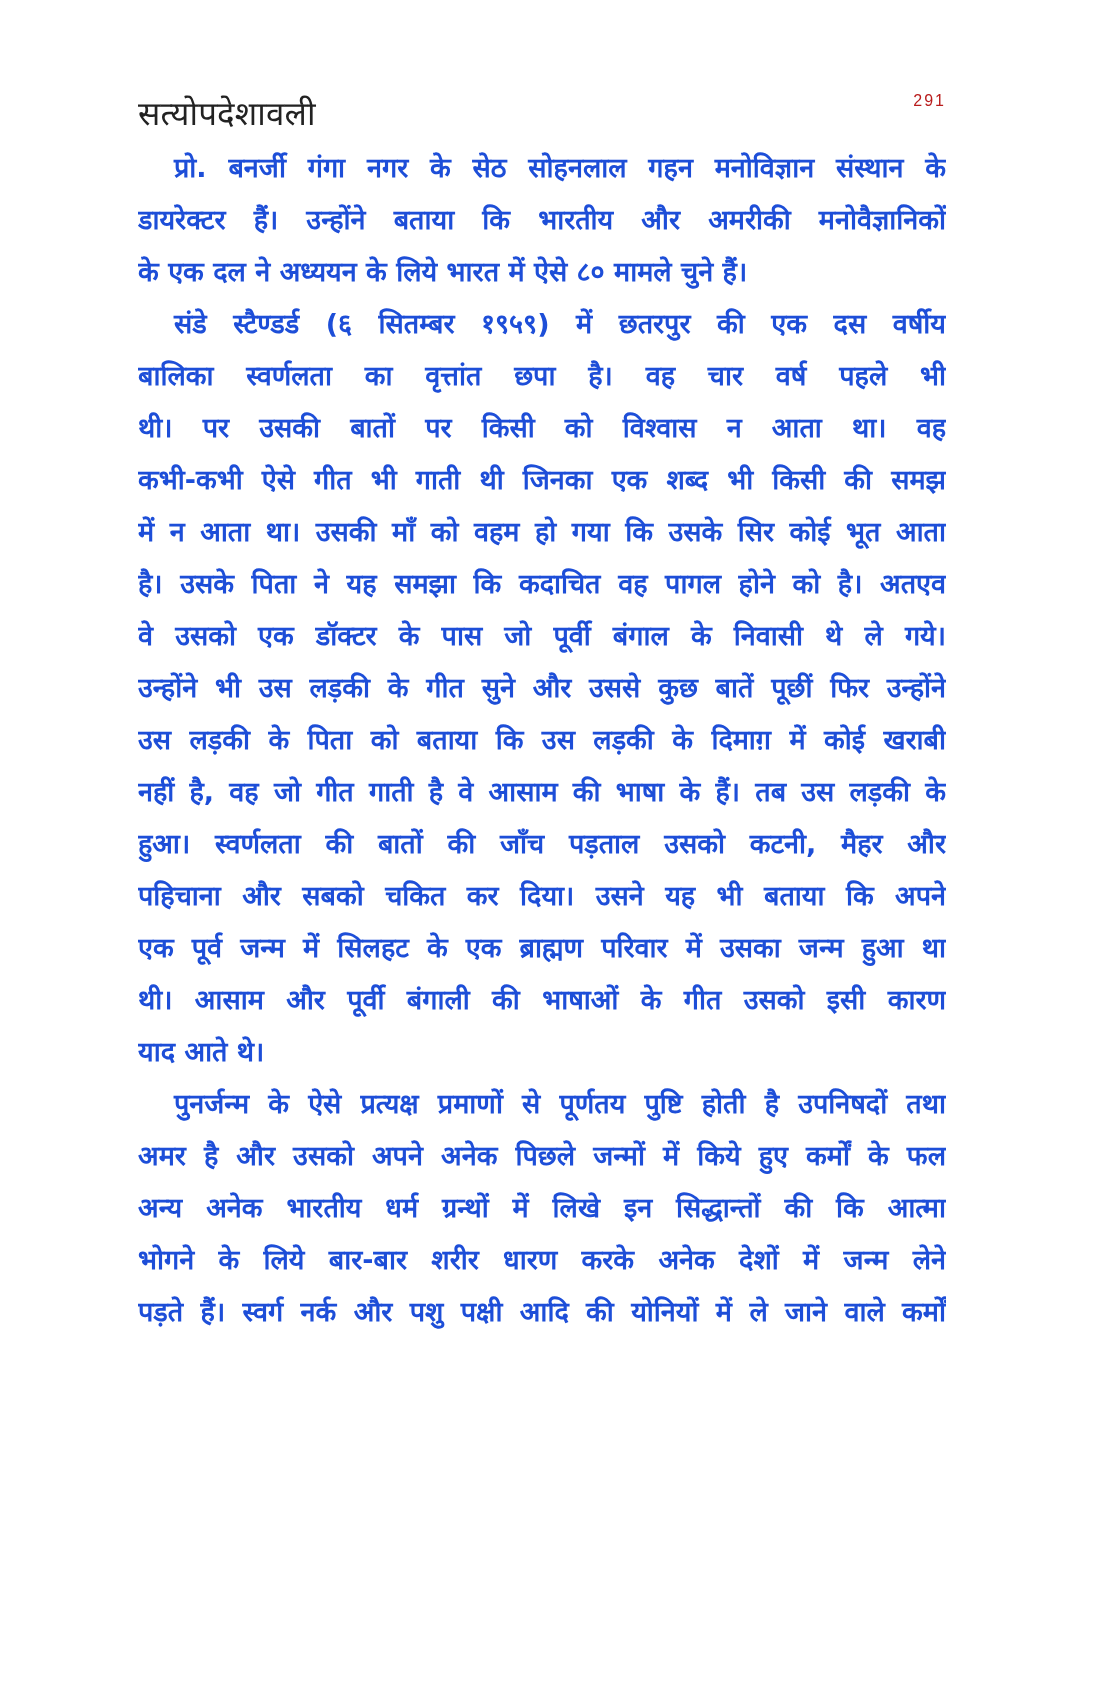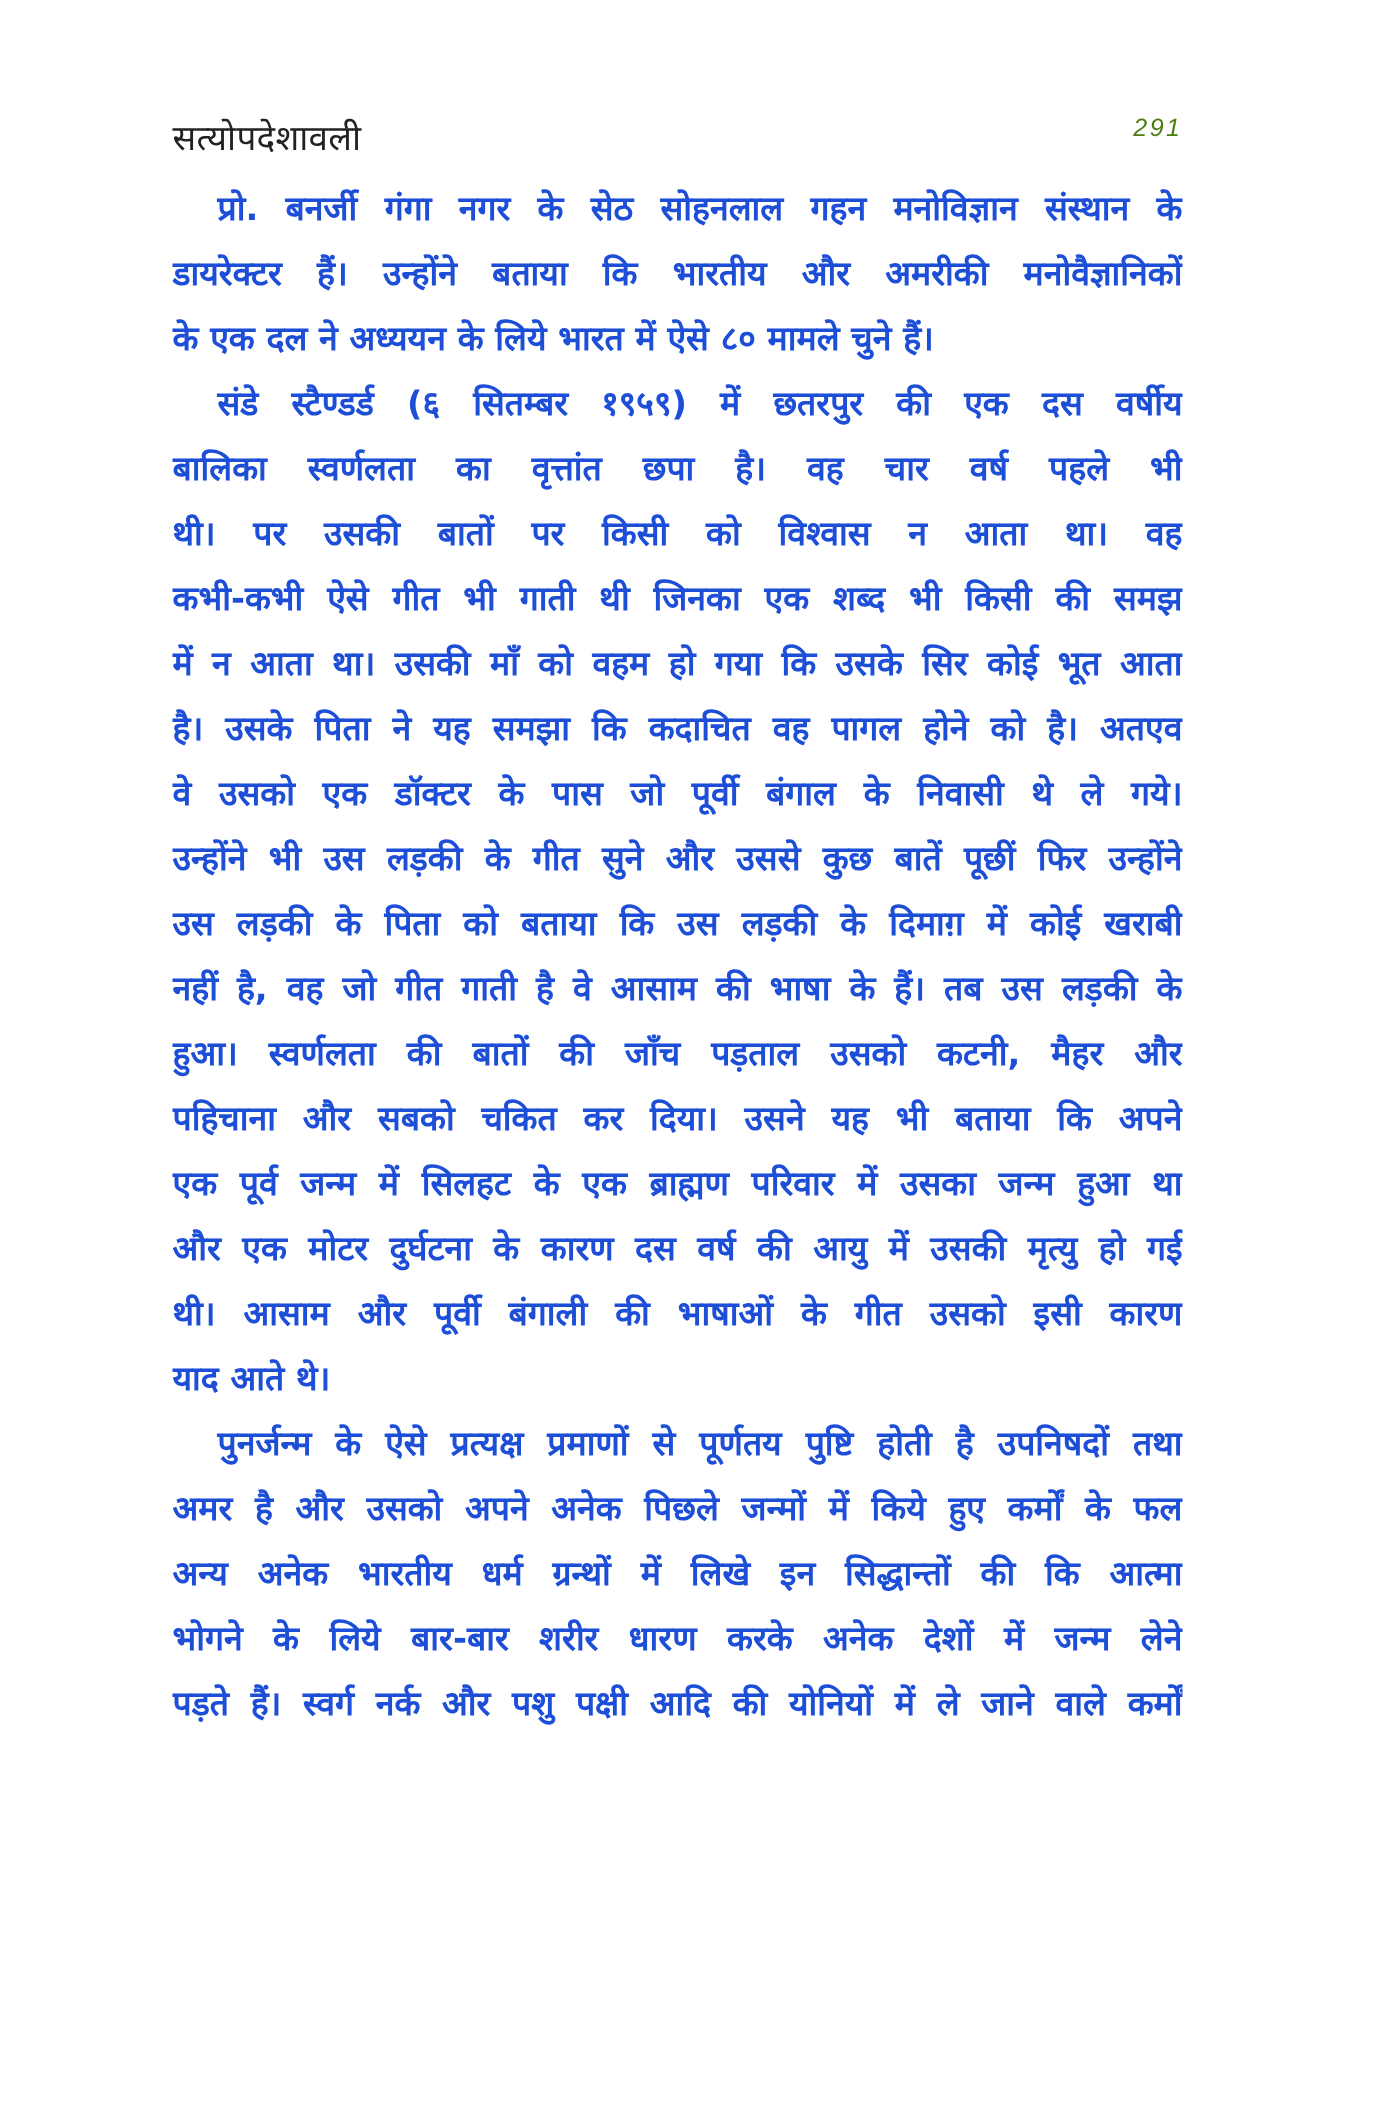--- a/index.html
+++ b/index.html
@@ -22,34 +22,33 @@
     width: 808px;
   }
   .running-head {
     position: relative;
     height: 40px;
   }
   .running-title {
     position: absolute;
     left: 0;
     top: 2px;
-    font-size: 28px;
+    font-size: 33px;
     font-weight: normal;
     color: #222;
     letter-spacing: 0.2px;
   }
   .page-number {
     position: absolute;
     right: 0;
     top: 4px;
     font-family: "Liberation Sans", sans-serif;
-    font-size: 20px;
+    font-size: 16px;
     letter-spacing: 2px;
-    color: #4d7c0f;
-    font-style: italic;
+    color: #b91c1c;
   }
   .body-text {
     margin-top: 14px;
   }
   .line {
     display: block;
     height: 52px;
     line-height: 52px;
     font-size: 27px;
     font-weight: bold;
@@ -90,21 +89,20 @@
       <span class="line">कभी-कभी ऐसे गीत भी गाती थी जिनका एक शब्द भी किसी की समझ</span>
       <span class="line">में न आता था। उसकी माँ को वहम हो गया कि उसके सिर कोई भूत आता</span>
       <span class="line">है। उसके पिता ने यह समझा कि कदाचित वह पागल होने को है। अतएव</span>
       <span class="line">वे उसको एक डॉक्टर के पास जो पूर्वी बंगाल के निवासी थे ले गये।</span>
       <span class="line">उन्होंने भी उस लड़की के गीत सुने और उससे कुछ बातें पूछीं फिर उन्होंने</span>
       <span class="line">उस लड़की के पिता को बताया कि उस लड़की के दिमाग़ में कोई खराबी</span>
       <span class="line">नहीं है, वह जो गीत गाती है वे आसाम की भाषा के हैं। तब उस लड़की के</span>
       <span class="line">हुआ। स्वर्णलता की बातों की जाँच पड़ताल उसको कटनी, मैहर और</span>
       <span class="line">पहिचाना और सबको चकित कर दिया। उसने यह भी बताया कि अपने</span>
       <span class="line">एक पूर्व जन्म में सिलहट के एक ब्राह्मण परिवार में उसका जन्म हुआ था</span>
-      <span class="line">और एक मोटर दुर्घटना के कारण दस वर्ष की आयु में उसकी मृत्यु हो गई</span>
       <span class="line">थी। आसाम और पूर्वी बंगाली की भाषाओं के गीत उसको इसी कारण</span>
       <span class="line last">याद आते थे।</span>
     </div>
 
     <div class="paragraph">
       <span class="line indent">पुनर्जन्म के ऐसे प्रत्यक्ष प्रमाणों से पूर्णतय पुष्टि होती है उपनिषदों तथा</span>
       <span class="line">अमर है और उसको अपने अनेक पिछले जन्मों में किये हुए कर्मों के फल</span>
       <span class="line">अन्य अनेक भारतीय धर्म ग्रन्थों में लिखे इन सिद्धान्तों की कि आत्मा</span>
       <span class="line">भोगने के लिये बार-बार शरीर धारण करके अनेक देशों में जन्म लेने</span>
       <span class="line">पड़ते हैं। स्वर्ग नर्क और पशु पक्षी आदि की योनियों में ले जाने वाले कर्मों</span>

